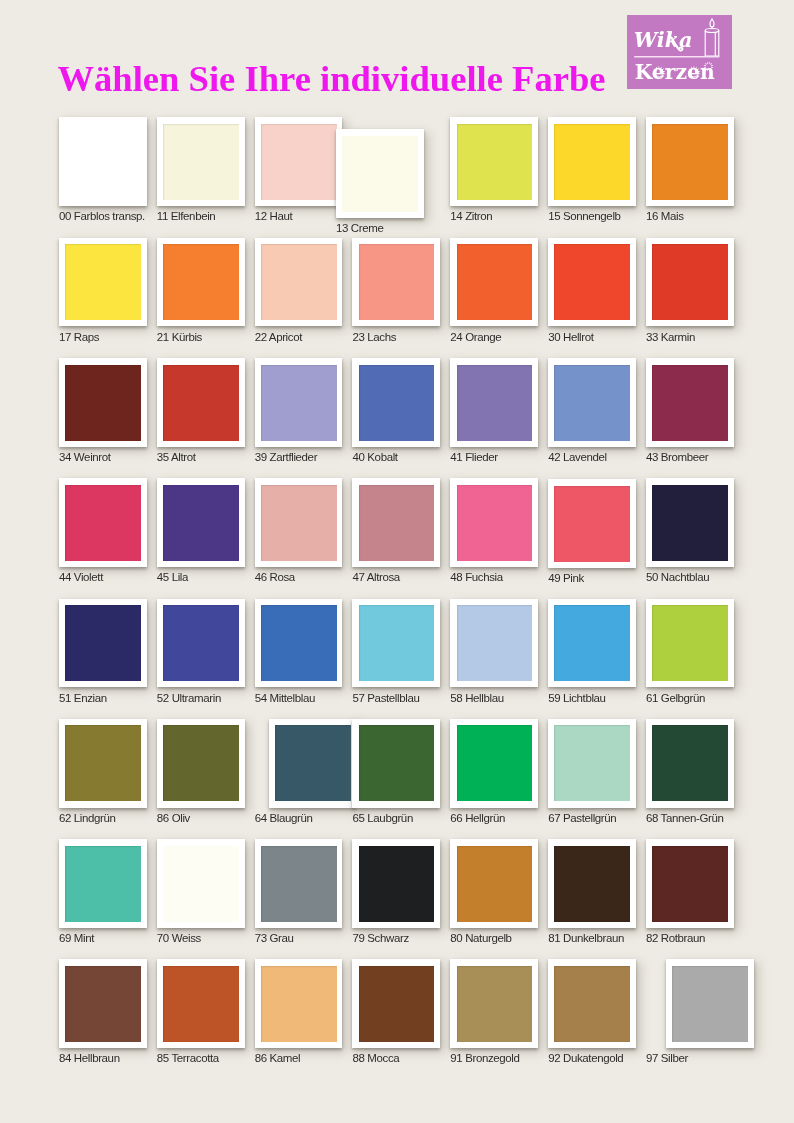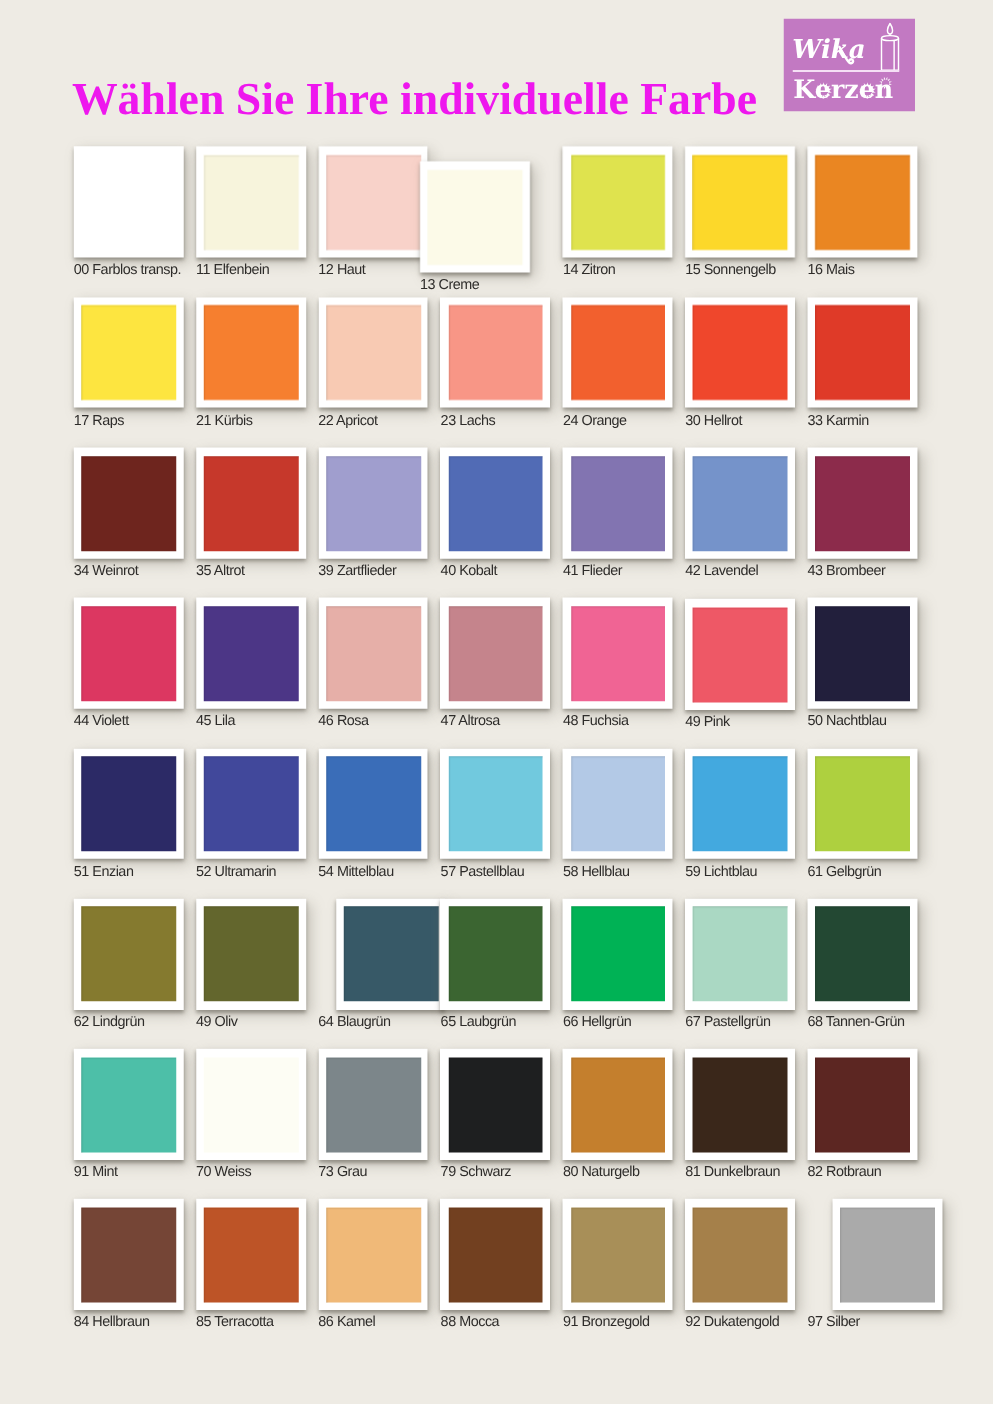--- a/index.html
+++ b/index.html
@@ -255,21 +255,21 @@
       <div class="cell" style="left: 0px; top: 601.5px;">
         <div class="card">
           <div class="sw" style="background:#857A2F;box-shadow:inset 1px 1px 1.2px rgba(0,0,0,0.09)"></div>
         </div>
         <div class="lbl">62 Lindgrün</div>
       </div>
       <div class="cell" style="left: 97.83px; top: 601.5px;">
         <div class="card">
           <div class="sw" style="background:#63662D;box-shadow:inset 1px 1px 1.2px rgba(0,0,0,0.09)"></div>
         </div>
-        <div class="lbl">49 Oliv</div>
+        <div class="lbl">86 Oliv</div>
       </div>
       <div class="cell" style="left: 195.66px; top: 601.5px; padding-left: 14px;">
         <div class="card">
           <div class="sw" style="background:#375967;box-shadow:inset 1px 1px 1.2px rgba(0,0,0,0.09)"></div>
         </div>
         <div class="lbl">64 Blaugrün</div>
       </div>
       <div class="cell" style="left: 293.49px; top: 601.5px;">
         <div class="card">
           <div class="sw" style="background:#3B6531;box-shadow:inset 1px 1px 1.2px rgba(0,0,0,0.09)"></div>
@@ -291,21 +291,21 @@
       <div class="cell" style="left: 586.98px; top: 601.5px;">
         <div class="card">
           <div class="sw" style="background:#234833;box-shadow:inset 1px 1px 1.2px rgba(0,0,0,0.09)"></div>
         </div>
         <div class="lbl">68 Tannen-Grün</div>
       </div>
       <div class="cell" style="left: 0px; top: 721.8px;">
         <div class="card">
           <div class="sw" style="background:#4DBFA8;box-shadow:inset 1px 1px 1.2px rgba(0,0,0,0.09)"></div>
         </div>
-        <div class="lbl">91 Mint</div>
+        <div class="lbl">69 Mint</div>
       </div>
       <div class="cell" style="left: 97.83px; top: 721.8px;">
         <div class="card">
           <div class="sw" style="background:#FDFDF4"></div>
         </div>
         <div class="lbl">70 Weiss</div>
       </div>
       <div class="cell" style="left: 195.66px; top: 721.8px;">
         <div class="card">
           <div class="sw" style="background:#7C868A;box-shadow:inset 1px 1px 1.2px rgba(0,0,0,0.09)"></div>

